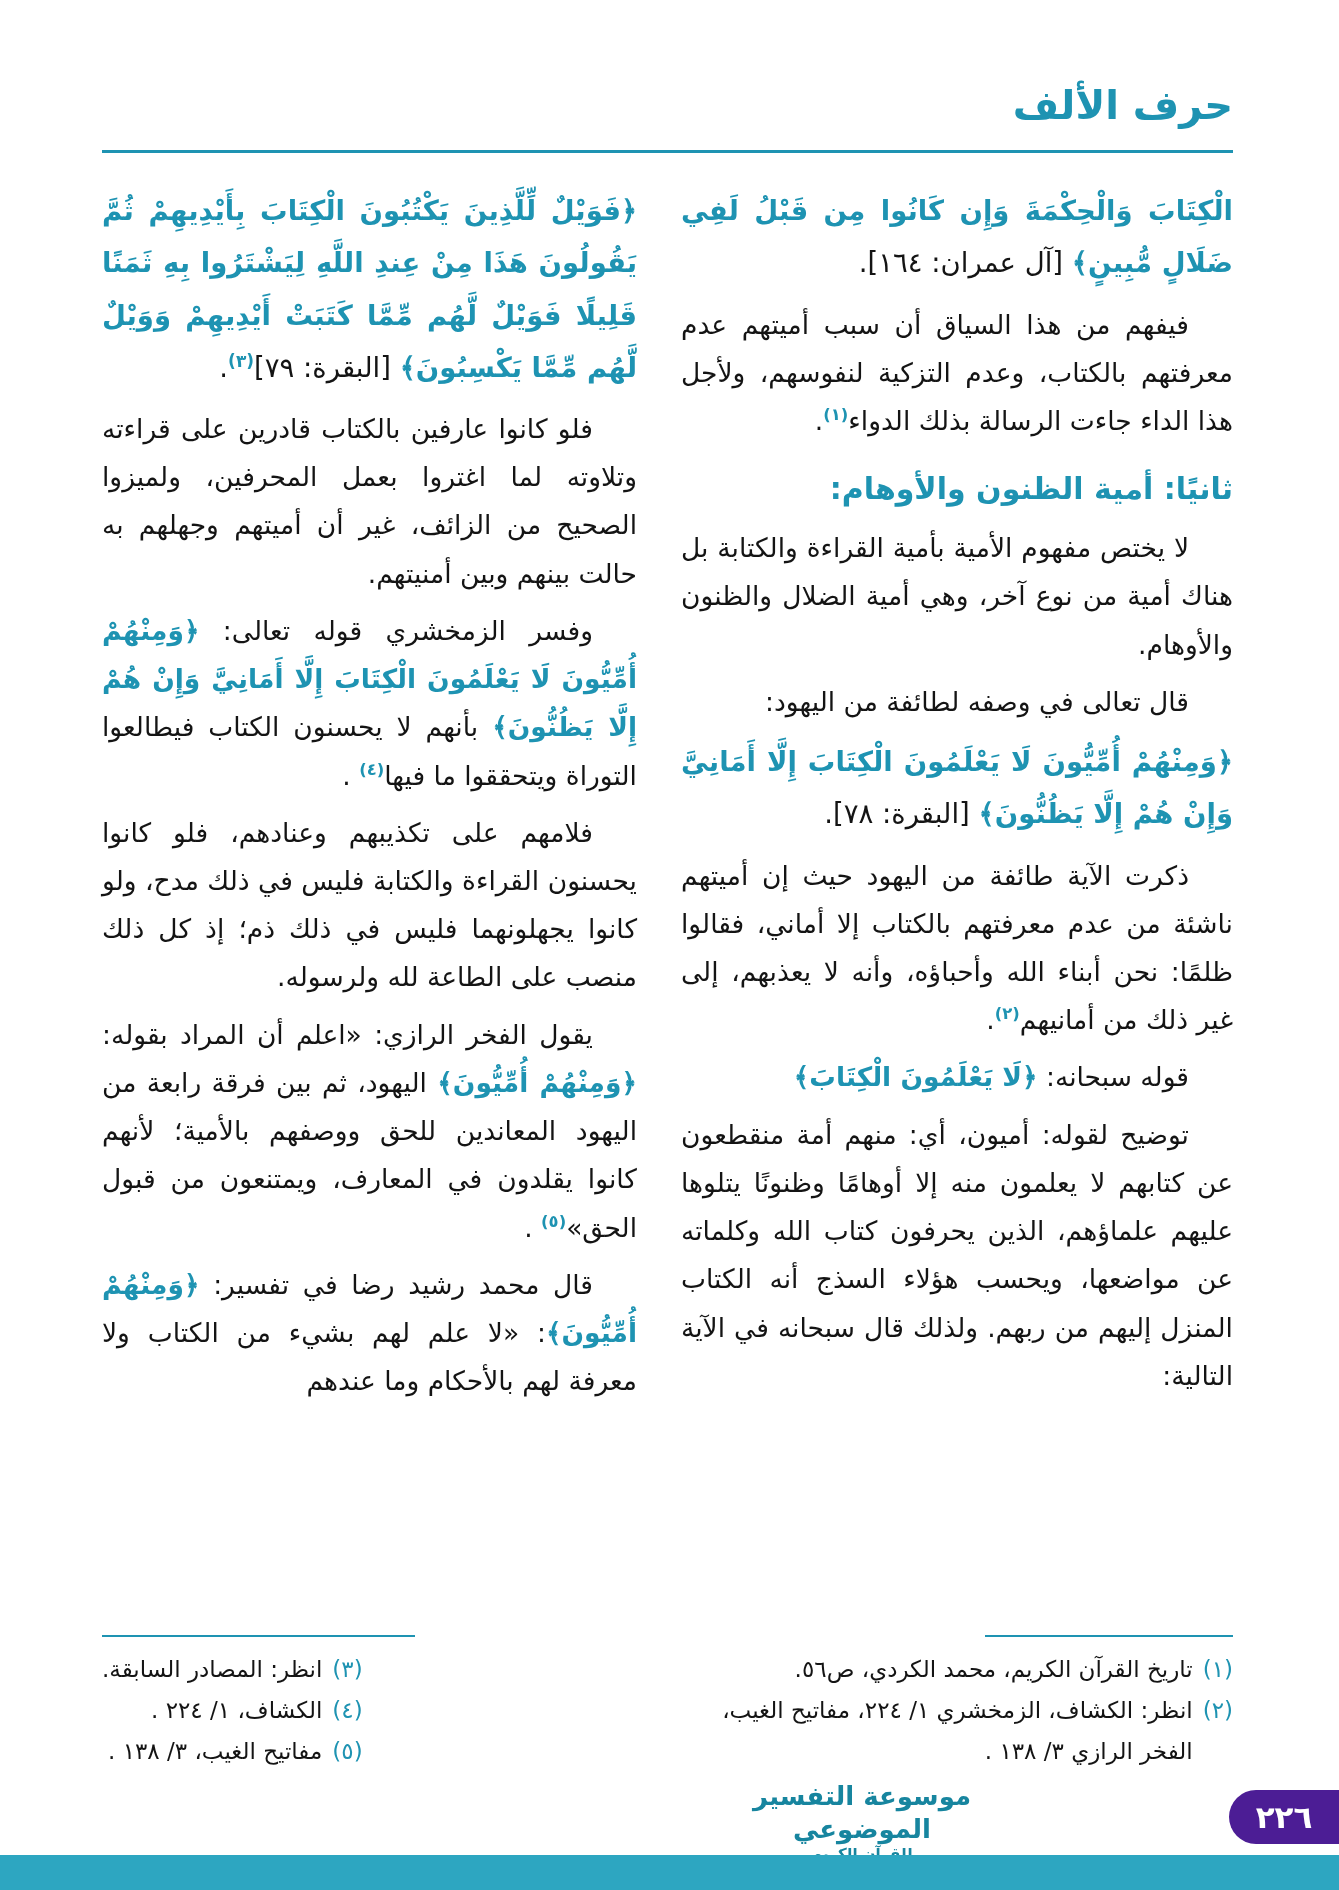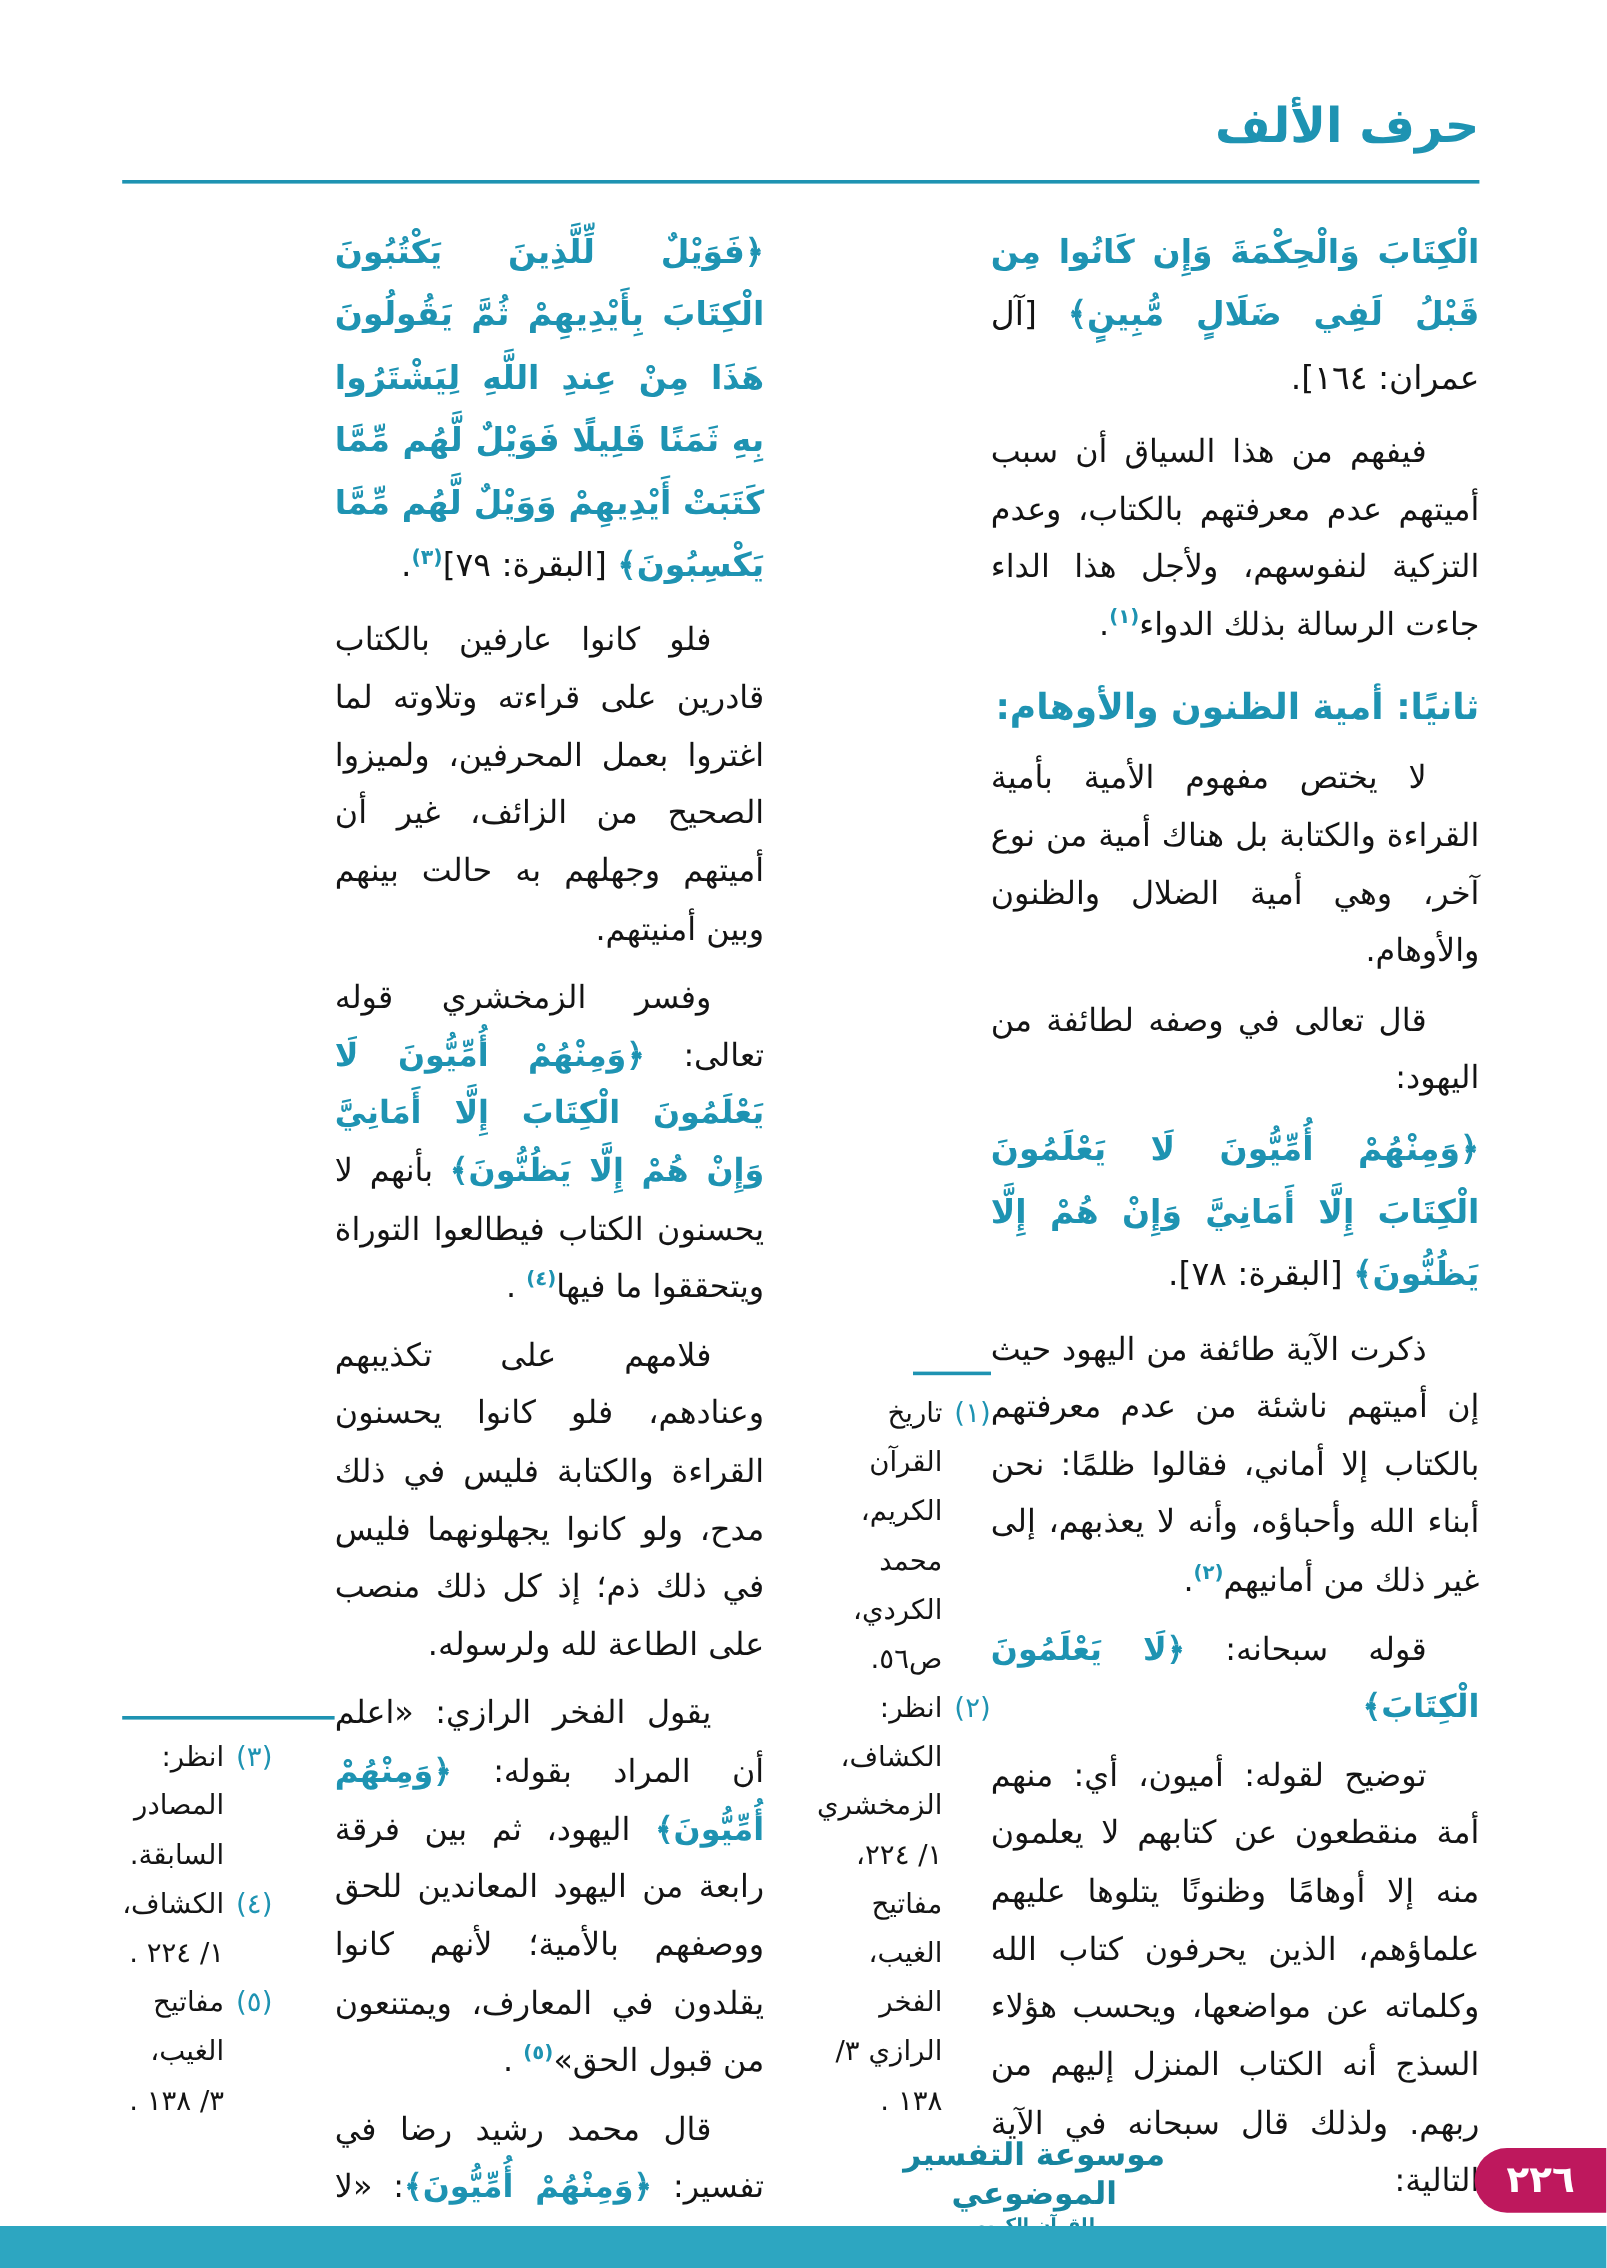--- a/index.html
+++ b/index.html
@@ -21,21 +21,21 @@
   }
   .header-rule {
     position:absolute; top:150px; right:106px; left:102px;
     height:3px; background:#1e93b2;
   }
   
   .content {
     position:absolute; top:184px; right:106px; left:102px; bottom:118px;
     display:flex; gap:44px;
   }
-  .col { display:flex; min-width:0; }
+  .col { display:flex; flex-direction:column; min-width:0;align-items:flex-end; }
   .col-right { width:552px; flex:none; }
   .col-left  { flex:1; }
   .para {
     font-size:26.5px; line-height:1.82;
     text-align:justify; text-justify:inter-word;
     margin-bottom:9px;
   }
   .para.indent { text-indent:44px; }
   .para.quran-block { font-size:27.5px; line-height:1.9; margin-bottom:12px; }
   .seg-quran { color:#1e93b2; font-weight:bold; }
@@ -57,21 +57,21 @@
   
   .logo {
     position:absolute; bottom:26px; right:352px; width:250px;
     text-align:center; color:#17859f; line-height:1.25;
   }
   .logo-line1 { font-size:26px; font-weight:bold; }
   .logo-line2 { font-size:15px; letter-spacing:2px; font-weight:bold; }
   .page-num {
     position:absolute; right:0; bottom:46px;
     width:110px; height:54px;
-    background:#be185d; color:#ffffff;
+    background:#4c1d95; color:#ffffff;
     border-radius:30px 0 0 30px;
     display:flex; align-items:center; justify-content:center;
     font-size:31px; font-weight:bold;
   }
   .bottom-bar {
     position:absolute; left:0; bottom:0; width:100%; height:35px;
     background:#2da6c1;
   }
 </style>
 </head>

